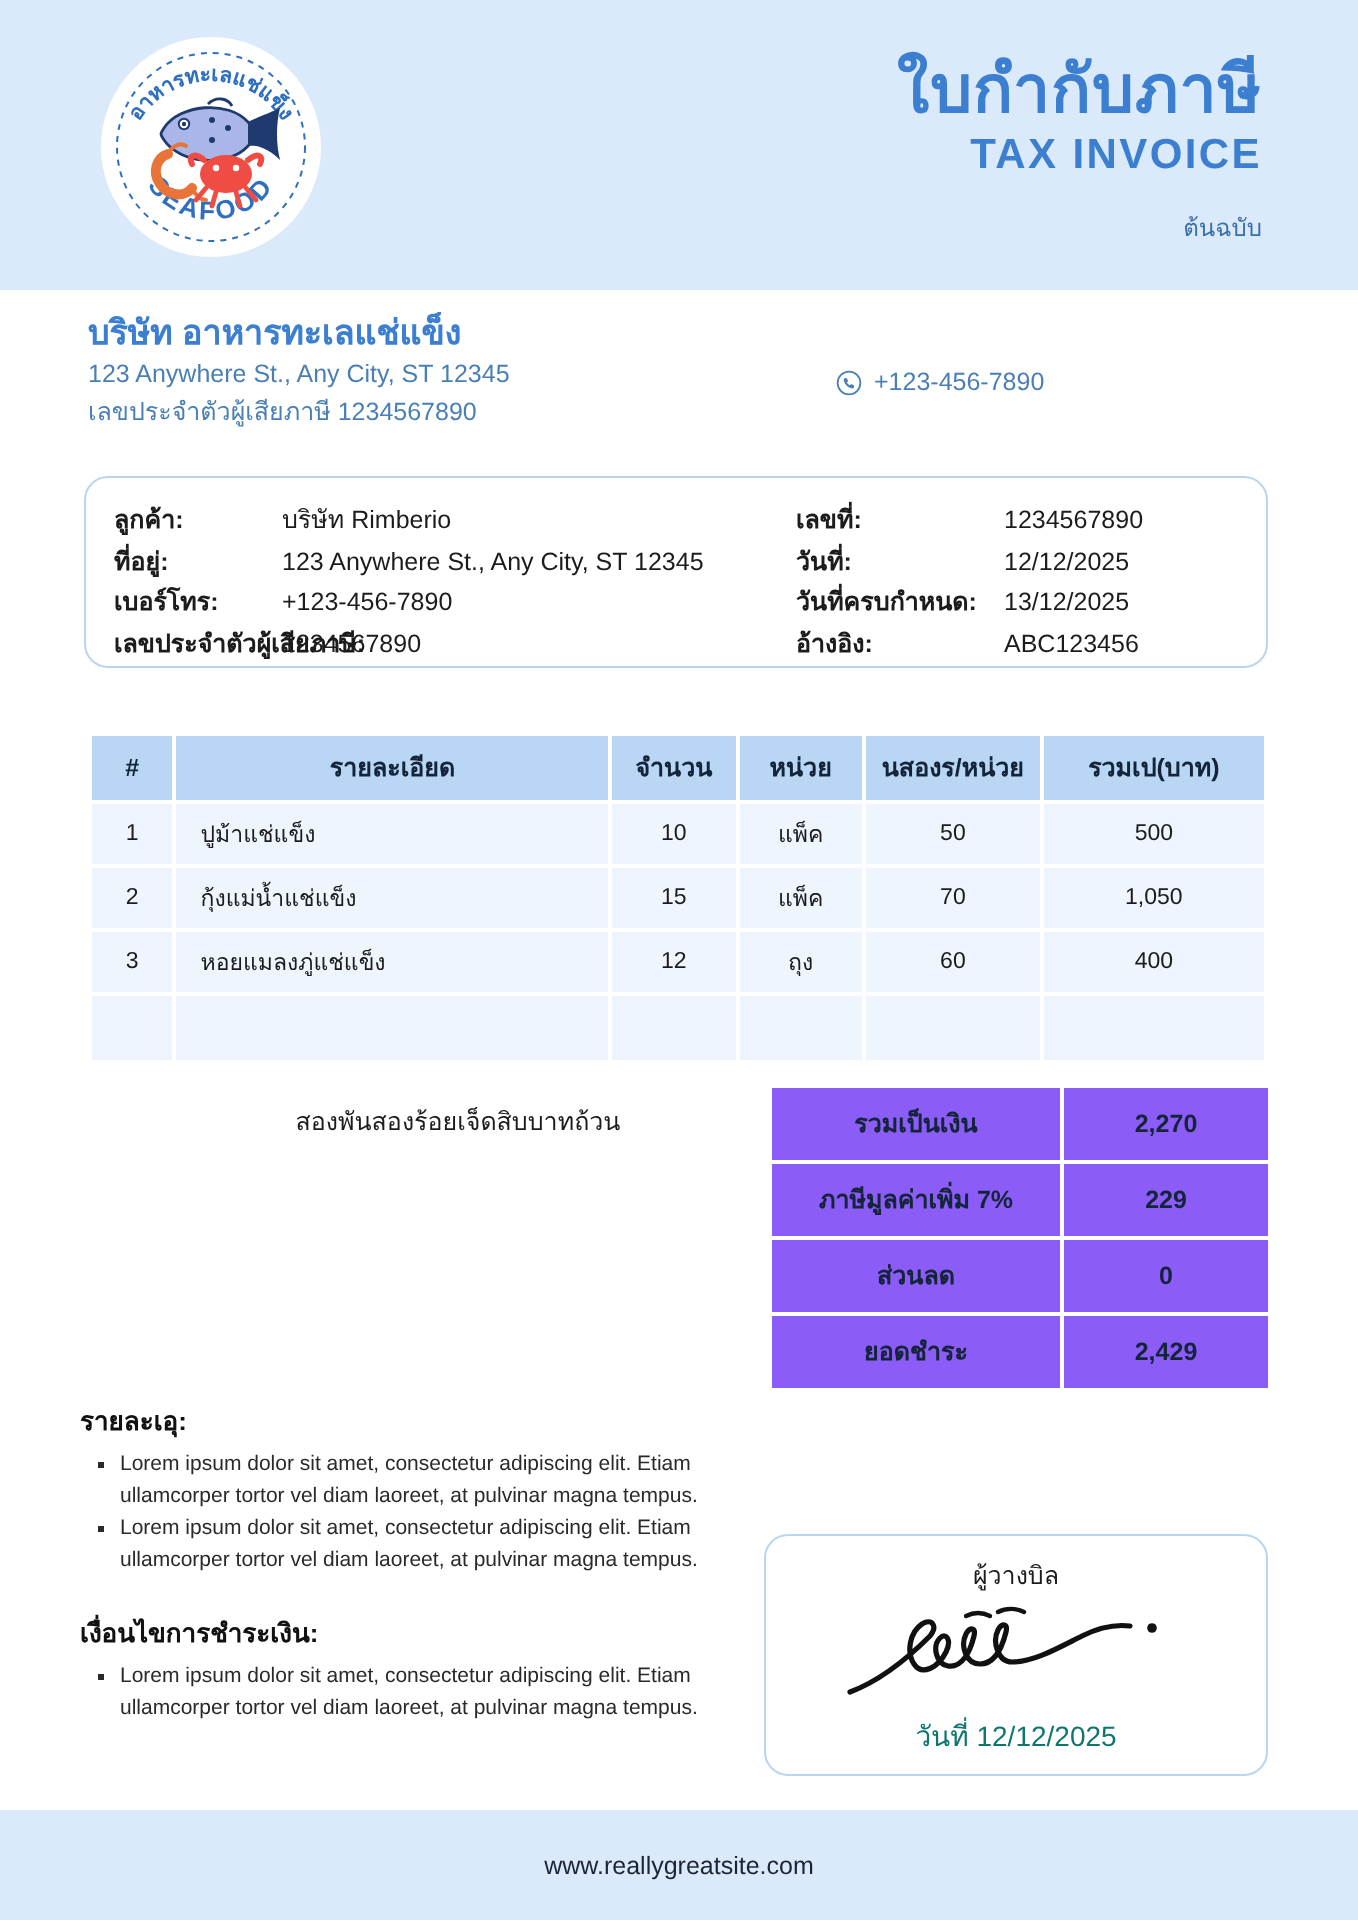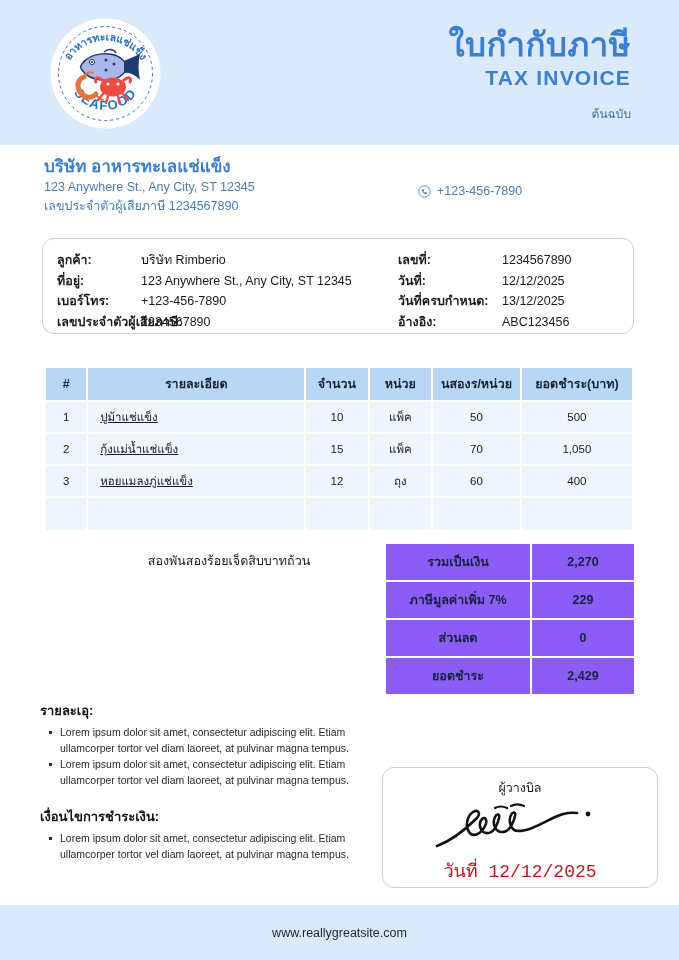--- a/index.html
+++ b/index.html
@@ -138,21 +138,21 @@
     padding: 0 6px;
   }
   .items td {
     background: #eff5fd;
     font-size: 11.5px;
     color: #1c1c1c;
     height: 30px;
     text-align: center;
     padding: 0 6px;
   }
-  .items td.desc { text-align: left; padding-left: 12px; text-decoration: underline; }
+  .items td.desc { text-align: left; padding-left: 12px; }
   .items tr.blank td { height: 32px; }
 
   
   .c-num   { width: 38px; }
   .c-desc  { width: 204px; }
   .c-qty   { width: 58px; }
   .c-unit  { width: 58px; }
   .c-price { width: 82px; }
   .c-total { width: 104px; }
 
@@ -221,38 +221,37 @@
     top: 6px;
     width: 3px; height: 3px;
     background: #2a2a2a;
   }
 
   
   .sign-box {
     position: absolute;
     left: 382px;
     top: 767px;
-    width: 276px;
+    width: 252px;
     height: 121px;
     border: 1px solid #b9d5ef;
     border-radius: 12px;
     box-sizing: border-box;
     text-align: center;
   }
   .sign-title {
     margin-top: 10px;
     font-size: 12.5px;
     color: #1c1c1c;
   }
   .sign-mark { margin-top: 2px; }
   .sign-date {
-    font-size: 18px;
-    color: #b91c1c;
+    font-size: 14px;
+    color: #0f766e;
     margin-top: 0px;
-    font-family: Liberation Mono, monospace;
   }
 
   
   .footer {
     position: absolute;
     left: 0; bottom: 0;
     width: 679px;
     height: 55px;
     background: #daeafb;
     display: flex;
@@ -384,21 +383,21 @@
       <col class="c-price">
       <col class="c-total">
   </colgroup>
   <thead>
     <tr>
       <th>#</th>
       <th>รายละเอียด</th>
       <th>จำนวน</th>
       <th>หน่วย</th>
       <th>นสองร/หน่วย</th>
-      <th>ยอดชำระ(บาท)</th>
+      <th>รวมเป(บาท)</th>
     </tr>
   </thead>
   <tbody>
     <tr>
       <td>1</td>
       <td class="desc">ปูม้าแช่แข็ง</td>
       <td>10</td>
       <td>แพ็ค</td>
       <td>50</td>
       <td>500</td>

